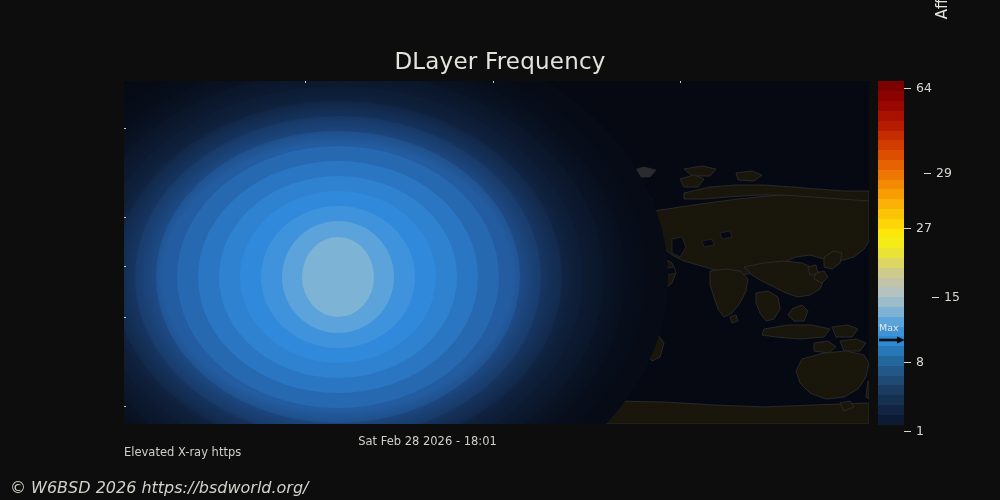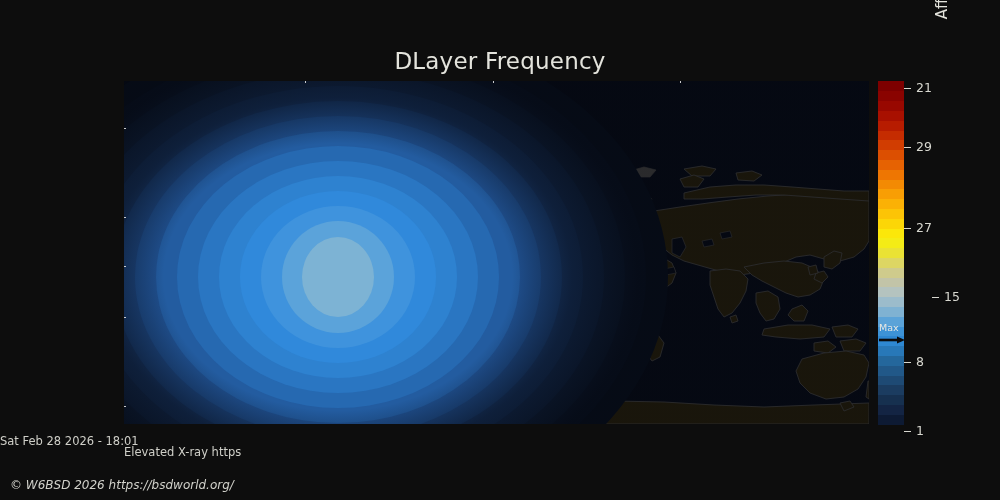--- a/index.html
+++ b/index.html
@@ -184,30 +184,30 @@
     color: #cfcfc8;
     white-space: nowrap;
   }
   #note1 { left: 124px; top: 430px; }
   #note2 { left: 124px; top: 445px; }
   #stamp {
     position: absolute;
     left: 0;
     top: 434px;
     width: 855px;
-    text-align: left;
+    text-align: center;
     font-size: 11.5px;
     color: #cfcfc8;
     white-space: nowrap;
   }
   #copyright {
     position: absolute;
     left: 10px;
     top: 478px;
-    font-size: 12px;
+    font-size: 16px;
     font-style: italic;
     color: #d2d2cb;
     white-space: nowrap;
   }
 </style>
 </head>
 <body>
 
 <div id="root">
 
@@ -417,22 +417,22 @@
         <div class="cseg" style="top: 49px; height: 10.4px; background: rgb(197, 44, 1);"></div>
         <div class="cseg" style="top: 39.2px; height: 10.4px; background: rgb(183, 28, 0);"></div>
         <div class="cseg" style="top: 29.4px; height: 10.4px; background: rgb(168, 16, 0);"></div>
         <div class="cseg" style="top: 19.6px; height: 10.4px; background: rgb(152, 8, 0);"></div>
         <div class="cseg" style="top: 9.8px; height: 10.4px; background: rgb(138, 3, 0);"></div>
         <div class="cseg" style="top: 0px; height: 10.4px; background: rgb(125, 0, 0);"></div>
       </div>
   </div>
 
   <div id="cbar-ticks">
-      <div class="tick" style="top: 7px;"><span class="dash"></span><span>21</span></div>
-      <div class="tick" style="top: 66px;"><span class="dash"></span><span>29</span></div>
+      <div class="tick" style="top: 7px;"><span class="dash"></span><span>64</span></div>
+      <div class="tick" style="top: 92px; padding-left: 20px;"><span class="dash"></span><span>29</span></div>
       <div class="tick" style="top: 147px;"><span class="dash"></span><span>27</span></div>
       <div class="tick" style="top: 216px; margin-left: 28px;"><span class="dash"></span><span>15</span></div>
       <div class="tick" style="top: 281px;"><span class="dash"></span><span>8</span></div>
       <div class="tick" style="top: 350px;"><span class="dash"></span><span>1</span></div>
     </div>
 
   <div id="cbar-label">Affected Frequency (MHz)</div>
 
   <div id="max-marker">
     <div class="mx-text">Max</div>

